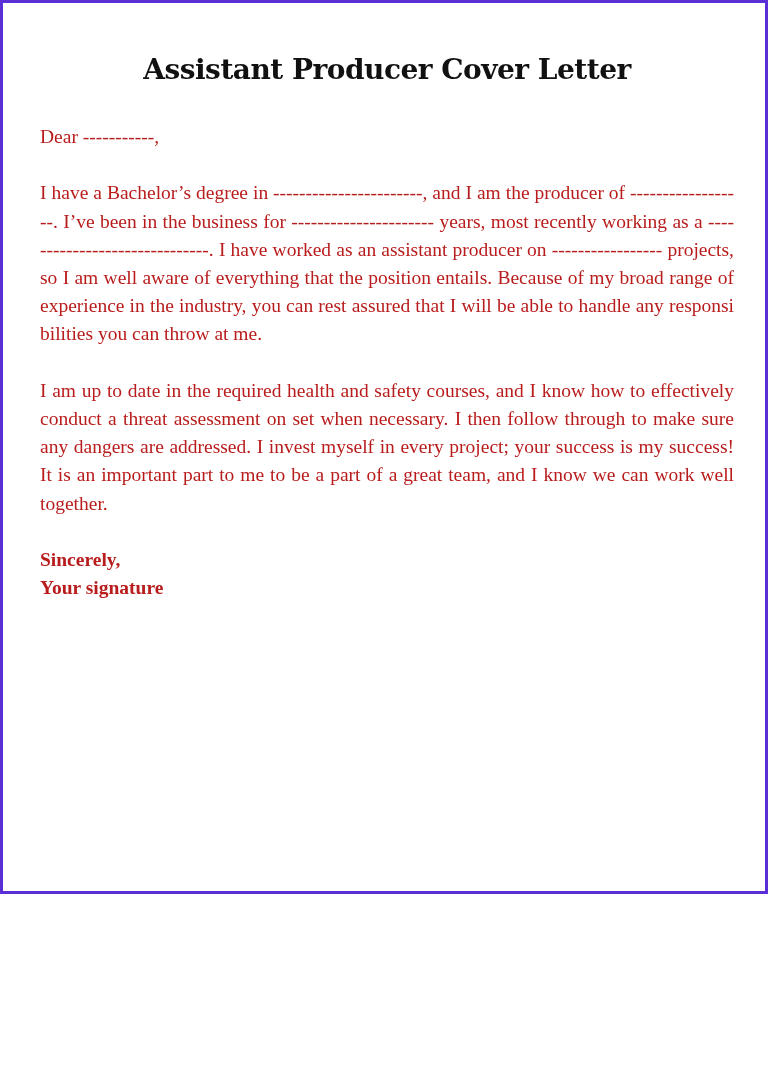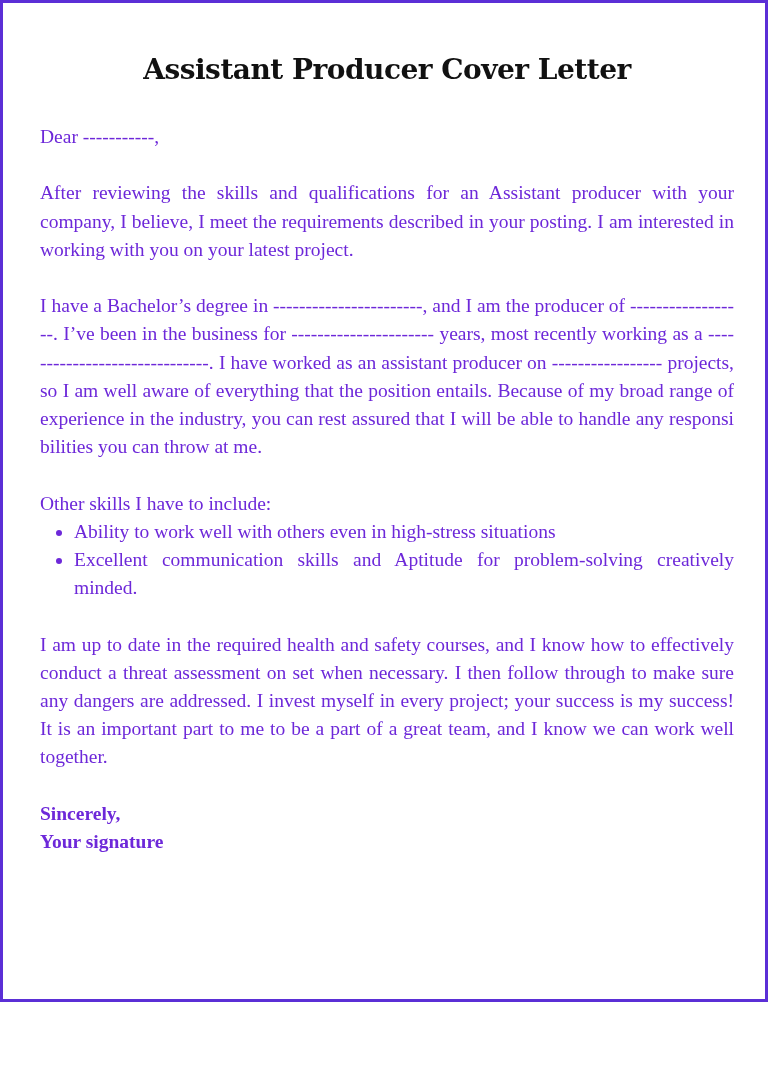--- a/index.html
+++ b/index.html
@@ -1,51 +1,43 @@
 <!DOCTYPE html>
 <html><head>
 <meta charset="utf-8">
 <style>
   html, body { margin:0; padding:0; background:#ffffff; }
   body { width:768px; height:1086px; overflow:hidden; }
   .page {
-    position:absolute; left:0; top:0; width:768px; height:1002px;
+    position:absolute; left:0; top:0; width:768px; height:894px;
     box-sizing:border-box; border:3px solid #5b2fd6; background:#fff;
   }
   .title {
     position:absolute; left:0; top:50px; width:768px; text-align:center;
     font-family:"DejaVu Serif", serif; font-weight:bold; font-size:28px;
     color:#111; letter-spacing:-0.5px;
   }
   .body {
     position:absolute; left:37px; top:120px; width:694px;
     font-family:"Liberation Serif", serif; font-size:19.5px; line-height:28.2px;
-    color:#6d28d9; text-align:justify;
+    color:#b91c1c; text-align:justify;
   }
   .body p { margin:0 0 28.2px 0; }
   .body ul { margin:0 0 28.2px 0; padding-left:34px; }
   .body li { margin:0; }
   .closing p { margin:0; text-align:left;font-weight:bold; }
   .nobreak { word-break:break-all; }
 </style>
 </head>
 <body>
 
 <div class="page">
   <div class="title">Assistant Producer Cover Letter</div>
   <div class="body">
     <p>Dear -----------,</p>
-    <p>After reviewing the skills and qualifications for an Assistant producer with your company, I believe, I meet the requirements described in your posting. I am interested in working with you on your latest project.</p>
     <p class="nobreak">I have a Bachelor’s degree in -----------------------, and I am the producer of ------------------. I’ve been in the business for ---------------------- years, most recently working as a ------------------------------. I have worked as an assistant producer on ----------------- projects, so I am well aware of everything that the position entails. Because of my broad range of experience in the industry, you can rest assured that I will be able to handle any responsibilities you can throw at me.</p>
-    <div>
-      <p style="margin:0">Other skills I have to include:</p>
-      <ul>
-        <li>Ability to work well with others even in high-stress situations</li>
-        <li>Excellent communication skills and Aptitude for problem-solving creatively minded.</li>
-      </ul>
-    </div>
     <p>I am up to date in the required health and safety courses, and I know how to effectively conduct a threat assessment on set when necessary. I then follow through to make sure any dangers are addressed. I invest myself in every project; your success is my success! It is an important part to me to be a part of a great team, and I know we can work well together.</p>
     <div class="closing">
       <p>Sincerely,</p>
       <p>Your signature</p>
     </div>
   </div>
 </div>
 
 </body></html>

